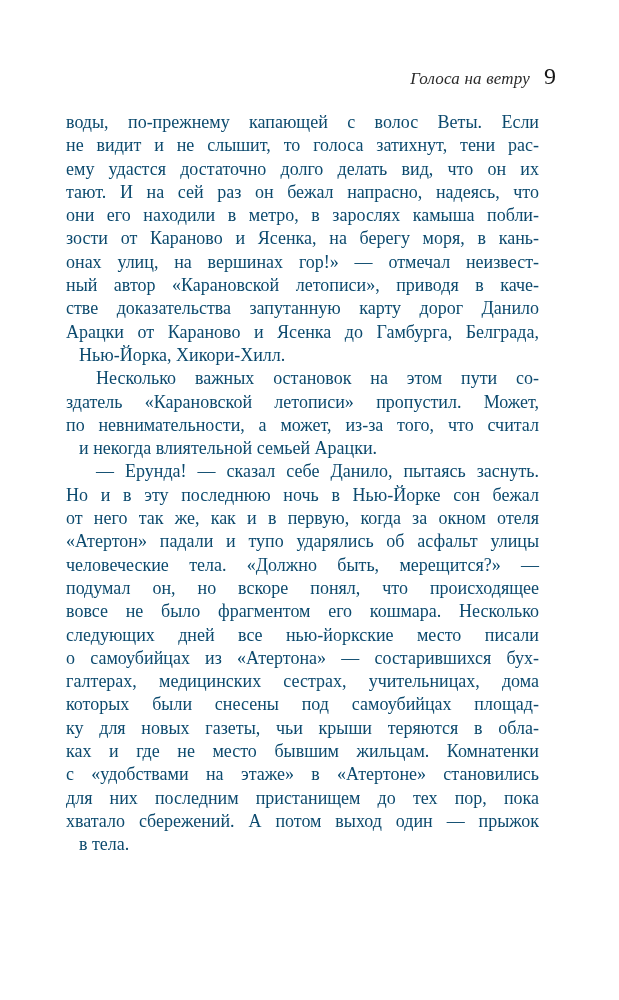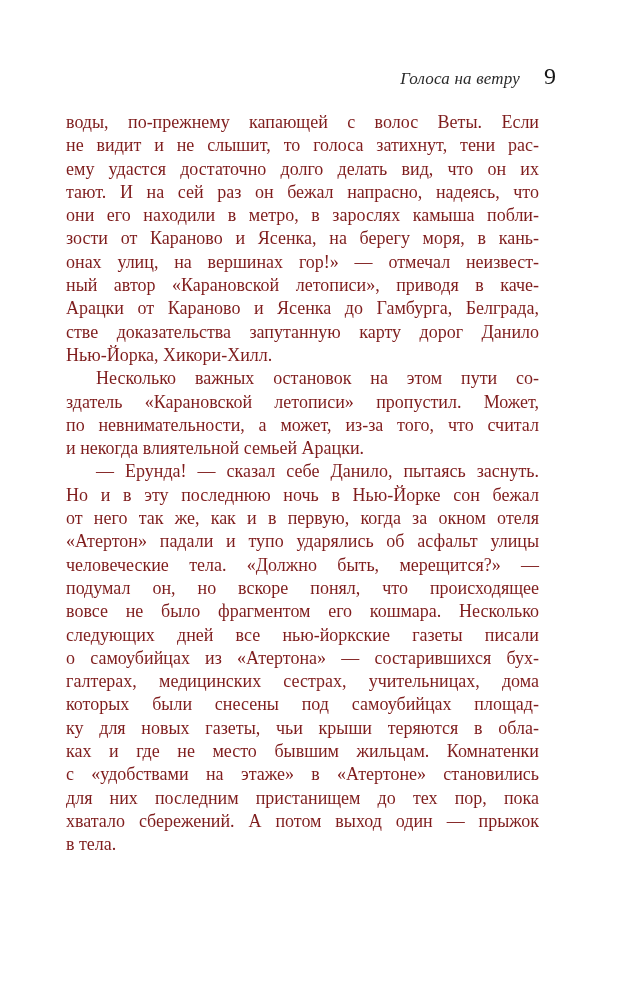--- a/index.html
+++ b/index.html
@@ -17,47 +17,48 @@
     overflow: hidden;
   }
   .running-header {
     position: absolute;
     top: 63px;
     left: 66px;
     right: 63px;
     display: flex;
     justify-content: flex-end;
     align-items: baseline;
-    gap: 24px;
+    gap: 14px;
   }
   .running-title {
     font-style: italic;
     font-size: 17px;
     color: #2a2a2a;
     letter-spacing: 0.2px;
   }
   .page-number {
     font-size: 24px;
     color: #161616;
   }
   .text-block {
     position: absolute;
     top: 111px;
     left: 66px;
     right: 80px;
     font-size: 18px;
     line-height: 23.3px;
-    color: #7f1d1d;
+    color: #0c4a6e;
   }
   .line {
     text-align: justify;
     text-align-last: justify;
   }
   .line.last {
     text-align-last: left;
+    margin-left: 13px;
   }
   .line.indent {
     text-indent: 30px;
   }
 </style>
 </head>
 <body>
 
 <div class="page">
   <div class="running-header">
@@ -66,35 +67,35 @@
   </div>
   <div class="text-block">
       <div class="line">воды, по-прежнему капающей с волос Веты. Если</div>
       <div class="line">не видит и не слышит, то голоса затихнут, тени рас-</div>
       <div class="line">ему удастся достаточно долго делать вид, что он их</div>
       <div class="line">тают. И на сей раз он бежал напрасно, надеясь, что</div>
       <div class="line">они его находили в метро, в зарослях камыша побли-</div>
       <div class="line">зости от Караново и Ясенка, на берегу моря, в кань-</div>
       <div class="line">онах улиц, на вершинах гор!» — отмечал неизвест-</div>
       <div class="line">ный автор «Карановской летописи», приводя в каче-</div>
+      <div class="line">стве доказательства запутанную карту дорог Данило</div>
       <div class="line">Арацки от Караново и Ясенка до Гамбурга, Белграда,</div>
-      <div class="line">стве доказательства запутанную карту дорог Данило</div>
       <div class="line last">Нью-Йорка, Хикори-Хилл.</div>
       <div class="line indent">Несколько важных остановок на этом пути со-</div>
       <div class="line">здатель «Карановской летописи» пропустил. Может,</div>
       <div class="line">по невнимательности, а может, из-за того, что считал</div>
       <div class="line last">и некогда влиятельной семьей Арацки.</div>
       <div class="line indent">— Ерунда! — сказал себе Данило, пытаясь заснуть.</div>
       <div class="line">Но и в эту последнюю ночь в Нью-Йорке сон бежал</div>
       <div class="line">от него так же, как и в первую, когда за окном отеля</div>
       <div class="line">«Атертон» падали и тупо ударялись об асфальт улицы</div>
       <div class="line">человеческие тела. «Должно быть, мерещится?» —</div>
       <div class="line">подумал он, но вскоре понял, что происходящее</div>
       <div class="line">вовсе не было фрагментом его кошмара. Несколько</div>
-      <div class="line">следующих дней все нью-йоркские газеты писали</div>
+      <div class="line">следующих дней все нью-йоркские место писали</div>
       <div class="line">о самоубийцах из «Атертона» — состарившихся бух-</div>
       <div class="line">галтерах, медицинских сестрах, учительницах, дома</div>
       <div class="line">которых были снесены под самоубийцах площад-</div>
       <div class="line">ку для новых газеты, чьи крыши теряются в обла-</div>
       <div class="line">ках и где не место бывшим жильцам. Комнатенки</div>
       <div class="line">с «удобствами на этаже» в «Атертоне» становились</div>
       <div class="line">для них последним пристанищем до тех пор, пока</div>
       <div class="line">хватало сбережений. А потом выход один — прыжок</div>
       <div class="line last">в тела.</div>
     </div>

